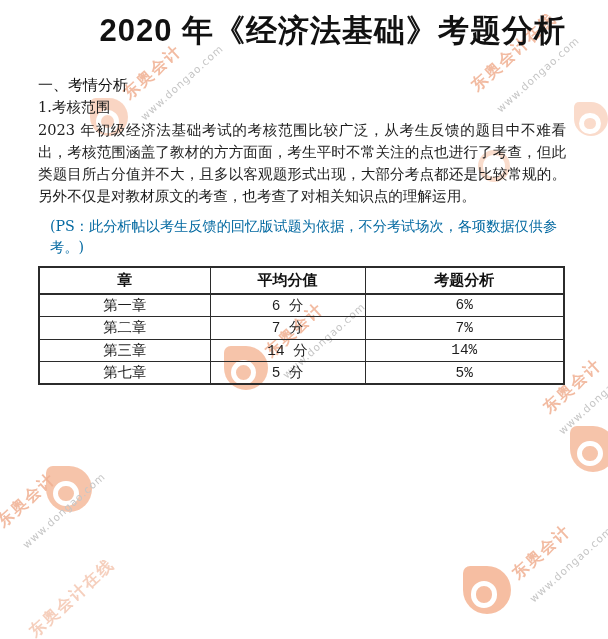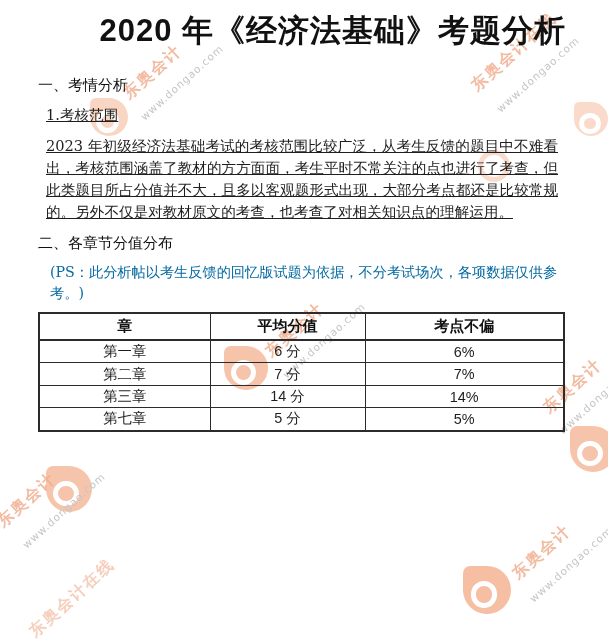--- a/index.html
+++ b/index.html
@@ -40,40 +40,40 @@
     margin:10px 0 22px 0; text-align:right;
     font-size:31px; font-weight:900; letter-spacing:1px;
     font-family:Liberation Sans, sans-serif; color:#111111;
   }
   .sec-heading {
     margin:0; font-family:"DejaVu Sans","Liberation Sans",sans-serif;
     font-weight:normal; font-size:15px; line-height:22.3px; color:#111111;
   }
   .sec-heading.second { margin-top:5px; }
   .body-line, .body-para {
-    margin:8px; font-size:14.6px; line-height:22.3px;
-    text-align:justify; color:#1e1e1e;text-decoration:underline;
+    margin:0; font-size:14.6px; line-height:22.3px;
+    text-align:justify; color:#1e1e1e;
   }
   .ps-note { margin:8px; padding-left:4px; font-size:14.2px; line-height:21px; color:#0369a1; }
 
   
   table.score-table {
     width:525px; margin-top:4px;
     border-collapse:collapse; table-layout:fixed;
     border:2px solid #2b2b2b;
   }
   table.score-table th, table.score-table td {
     border:1px solid #2b2b2b; text-align:center; padding:0; overflow:hidden;
   }
   table.score-table th {
     height:25px; font-family:"DejaVu Sans","Liberation Sans",sans-serif;
     font-weight:bold; font-size:15px; color:#111111; border-bottom:2px solid #2b2b2b;
   }
   table.score-table td {
-    height:21.4px; font-size:14.4px; font-family:Liberation Sans, sans-serif;
+    height:21.4px; font-size:14.4px; font-family:Liberation Mono, monospace;
   }
 </style>
 </head>
 <body>
 
 <div class="page">
 
   <div class="wm-layer">
 
     <div class="wm-cluster" style="left:80px; top:70px; width:130px; height:80px;">
@@ -123,34 +123,33 @@
   </div>
 
   <div class="content">
 
     <h1 class="doc-title">2020 年《经济法基础》考题分析</h1>
 
     <h2 class="sec-heading">一、考情分析</h2>
     <p class="body-line">1.考核范围</p>
     <p class="body-para">2023 年初级经济法基础考试的考核范围比较广泛，从考生反馈的题目中不难看出，考核范围涵盖了教材的方方面面，考生平时不常关注的点也进行了考查，但此类题目所占分值并不大，且多以客观题形式出现，大部分考点都还是比较常规的。另外不仅是对教材原文的考查，也考查了对相关知识点的理解运用。</p>
 
-    <h2 class="sec-heading second">二、各章节分值分布</h2>
     <p class="ps-note">(PS：此分析帖以考生反馈的回忆版试题为依据，不分考试场次，各项数据仅供参考。)</p>
 
     <table class="score-table">
       <colgroup>
         <col style="width:171px">
           <col style="width:155px">
           <col style="width:199px">
       </colgroup>
       <thead>
         <tr>
           <th>章</th>
           <th>平均分值</th>
-          <th>考点不偏</th>
+          <th>考题分析</th>
         </tr>
       </thead>
       <tbody>
         <tr>
           <td>第一章</td>
           <td>6 分</td>
           <td>6%</td>
         </tr>
         <tr>
           <td>第二章</td>

